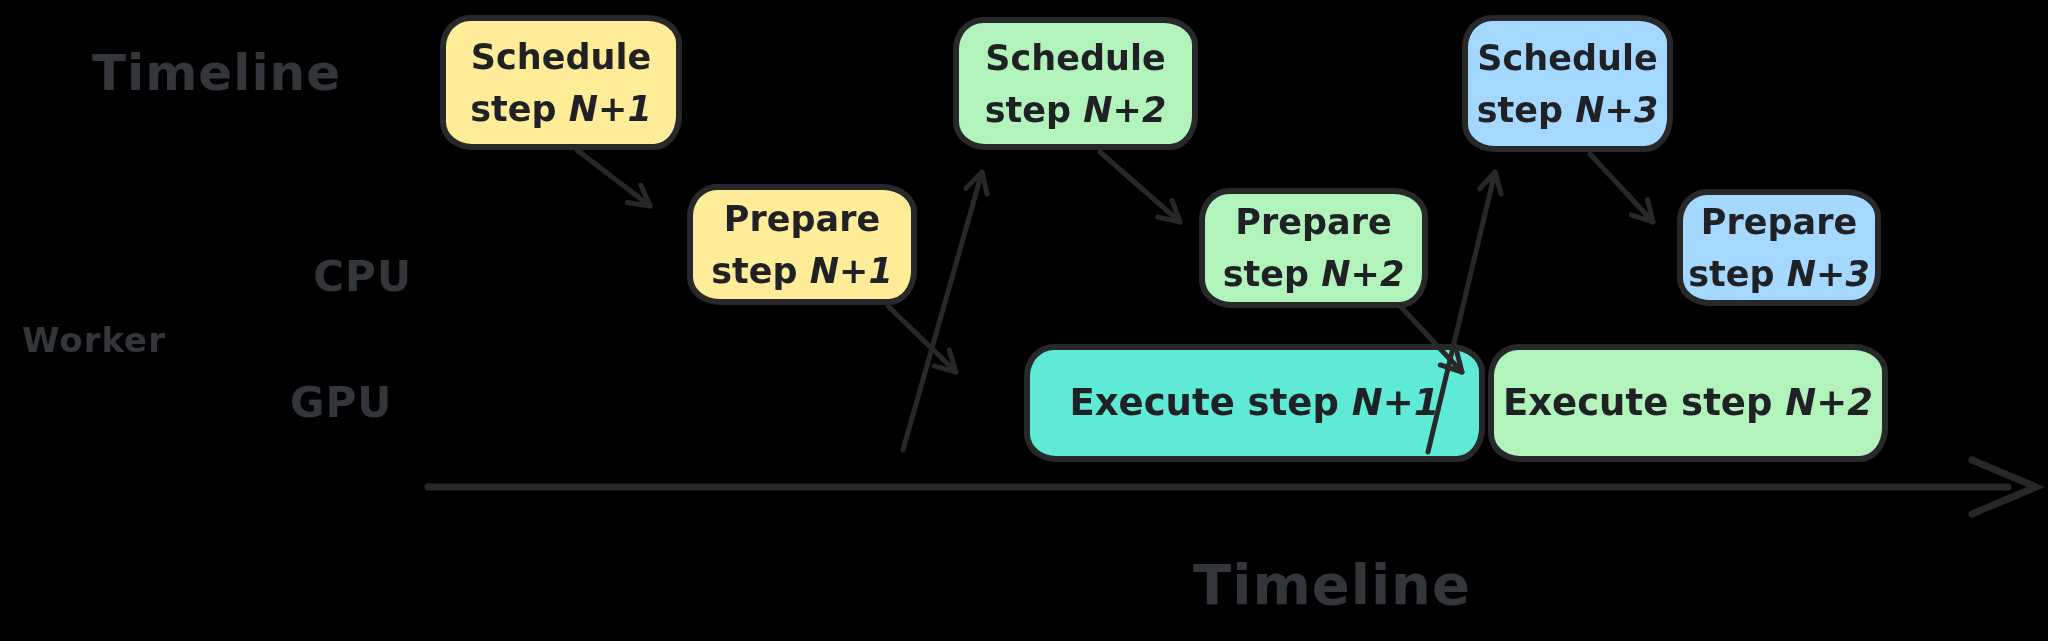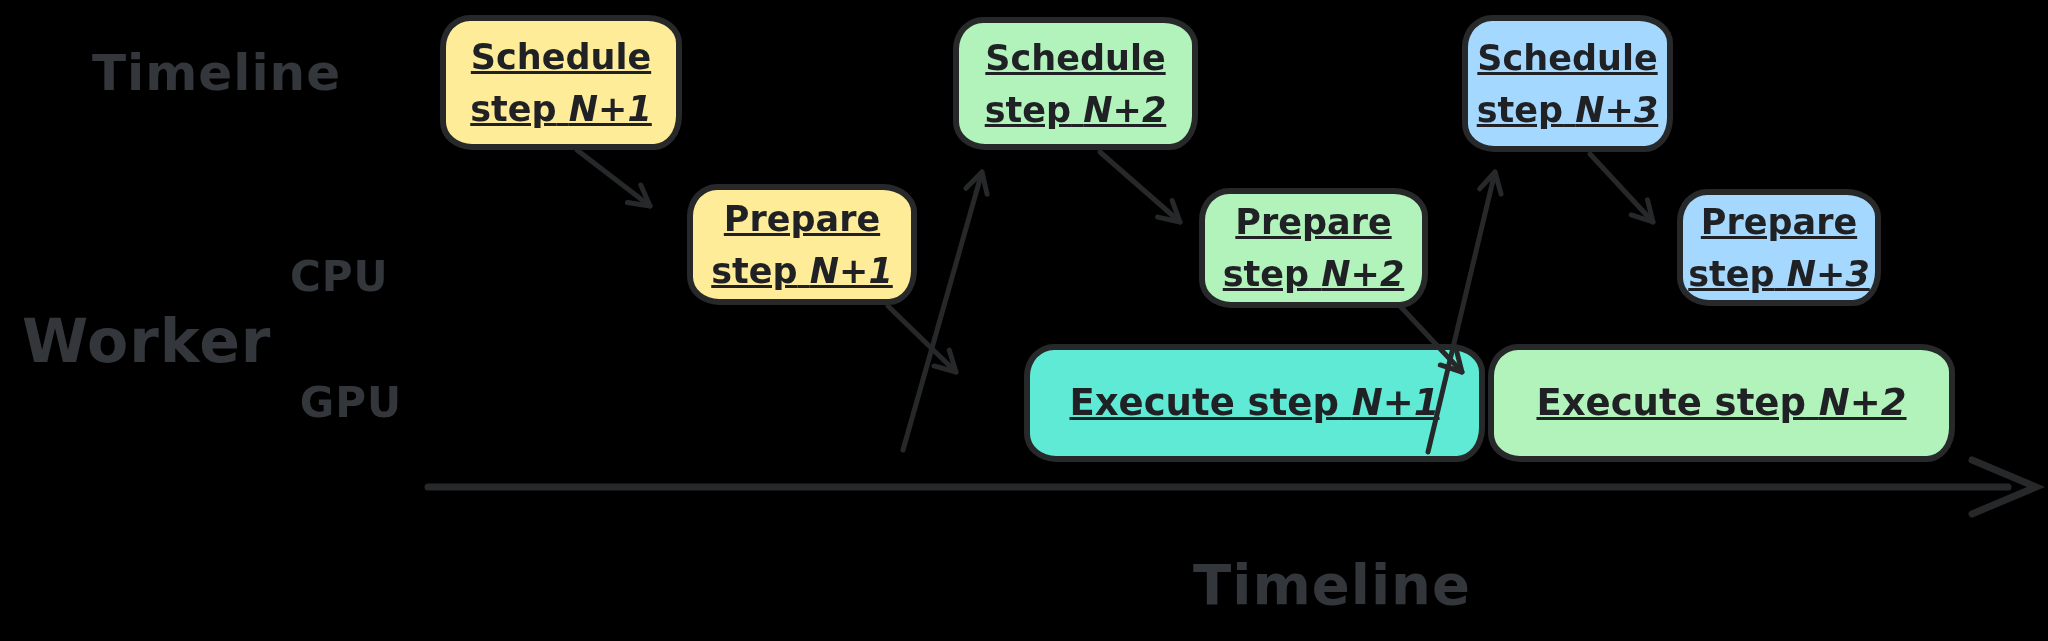--- a/index.html
+++ b/index.html
@@ -6,31 +6,30 @@
   .canvas{
     position:relative;width:2048px;height:641px;overflow:hidden;
     background:var(--background,#000);
     font-family:"DejaVu Sans",sans-serif;
   }
   .rowlabel{
     position:absolute;color:var(--label,#33373c);font-weight:700;
     white-space:nowrap;letter-spacing:1px;
   }
   .lbl-scheduler{left:92px;top:44px;font-size:50px;}
-  .lbl-worker{left:22px;top:306px;font-size:60px;}
-  .lbl-cpu{left:290px;top:252px;width:122px;font-size:42px;text-align:left;}
-  .lbl-gpu{left:290px;top:378px;width:122px;font-size:42px;text-align:center;}
+  .lbl-worker{left:22px;top:320px;font-size:34px;}
+  .lbl-cpu{left:290px;top:252px;width:122px;font-size:42px;text-align:right;}
+  .lbl-gpu{left:290px;top:378px;width:122px;font-size:42px;text-align:left;}
   .lbl-timeline{left:1193px;top:552px;font-size:56px;}
   .box{
     position:absolute;box-sizing:border-box;
     border:6px solid var(--stroke,#26282a);
     display:flex;flex-direction:column;align-items:center;justify-content:center;
     color:var(--box_text,#1f2124);font-weight:700;text-align:center;
     border-radius:30px 34px 28px 32px / 32px 28px 34px 28px;
-    text-decoration:underline;
   }
   .box .l{font-size:35px;line-height:52px;white-space:nowrap;}
   .box.exec .l{font-size:37px;}
   .box em{font-style:italic;}
   svg.overlay{position:absolute;left:0;top:0;width:2048px;height:641px;pointer-events:none;}
   .arrow{stroke:var(--arrow,#26282a);stroke-width:5;fill:none;stroke-linecap:round;}
   .axis{stroke:var(--arrow,#26282a);stroke-width:7;fill:none;stroke-linecap:round;}
   .ah-path{stroke:var(--arrow,#26282a);stroke-width:5;fill:none;stroke-linecap:round;stroke-linejoin:round;}
 </style>
 </head>
@@ -66,21 +65,21 @@
     <div class="l"><span>step</span> <em>N+2</em></div>
   </div>
   <div class="box" style="left: 1677px; top: 189px; width: 204px; height: 117px; background-color: rgb(165, 216, 255);">
     <div class="l"><span>Prepare</span></div>
     <div class="l"><span>step</span> <em>N+3</em></div>
   </div>
 
   <div class="box exec" style="left: 1024px; top: 344px; width: 461px; height: 118px; background-color: #5eead4;">
     <div class="l"><span>Execute step</span> <em>N+1</em></div>
   </div>
-  <div class="box exec" style="left: 1488px; top: 344px; width: 467px; height: 118px; background-color: rgb(178, 242, 187);">
+  <div class="box exec" style="left: 1488px; top: 344px; width: 400px; height: 118px; background-color: rgb(178, 242, 187);">
     <div class="l"><span>Execute step</span> <em>N+2</em></div>
   </div>
 
   <svg class="overlay" viewBox="0 0 2048 641" xmlns="http://www.w3.org/2000/svg">
     <defs>
       <marker id="ah" markerUnits="userSpaceOnUse" markerWidth="34" markerHeight="34" refX="25" refY="15" orient="auto">
         <path class="ah-path" d="M5,4 L25,15 L5,26"></path>
       </marker>
     </defs>
     <line class="arrow" x1="577" y1="150" x2="650" y2="206" marker-end="url(#ah)"></line>

